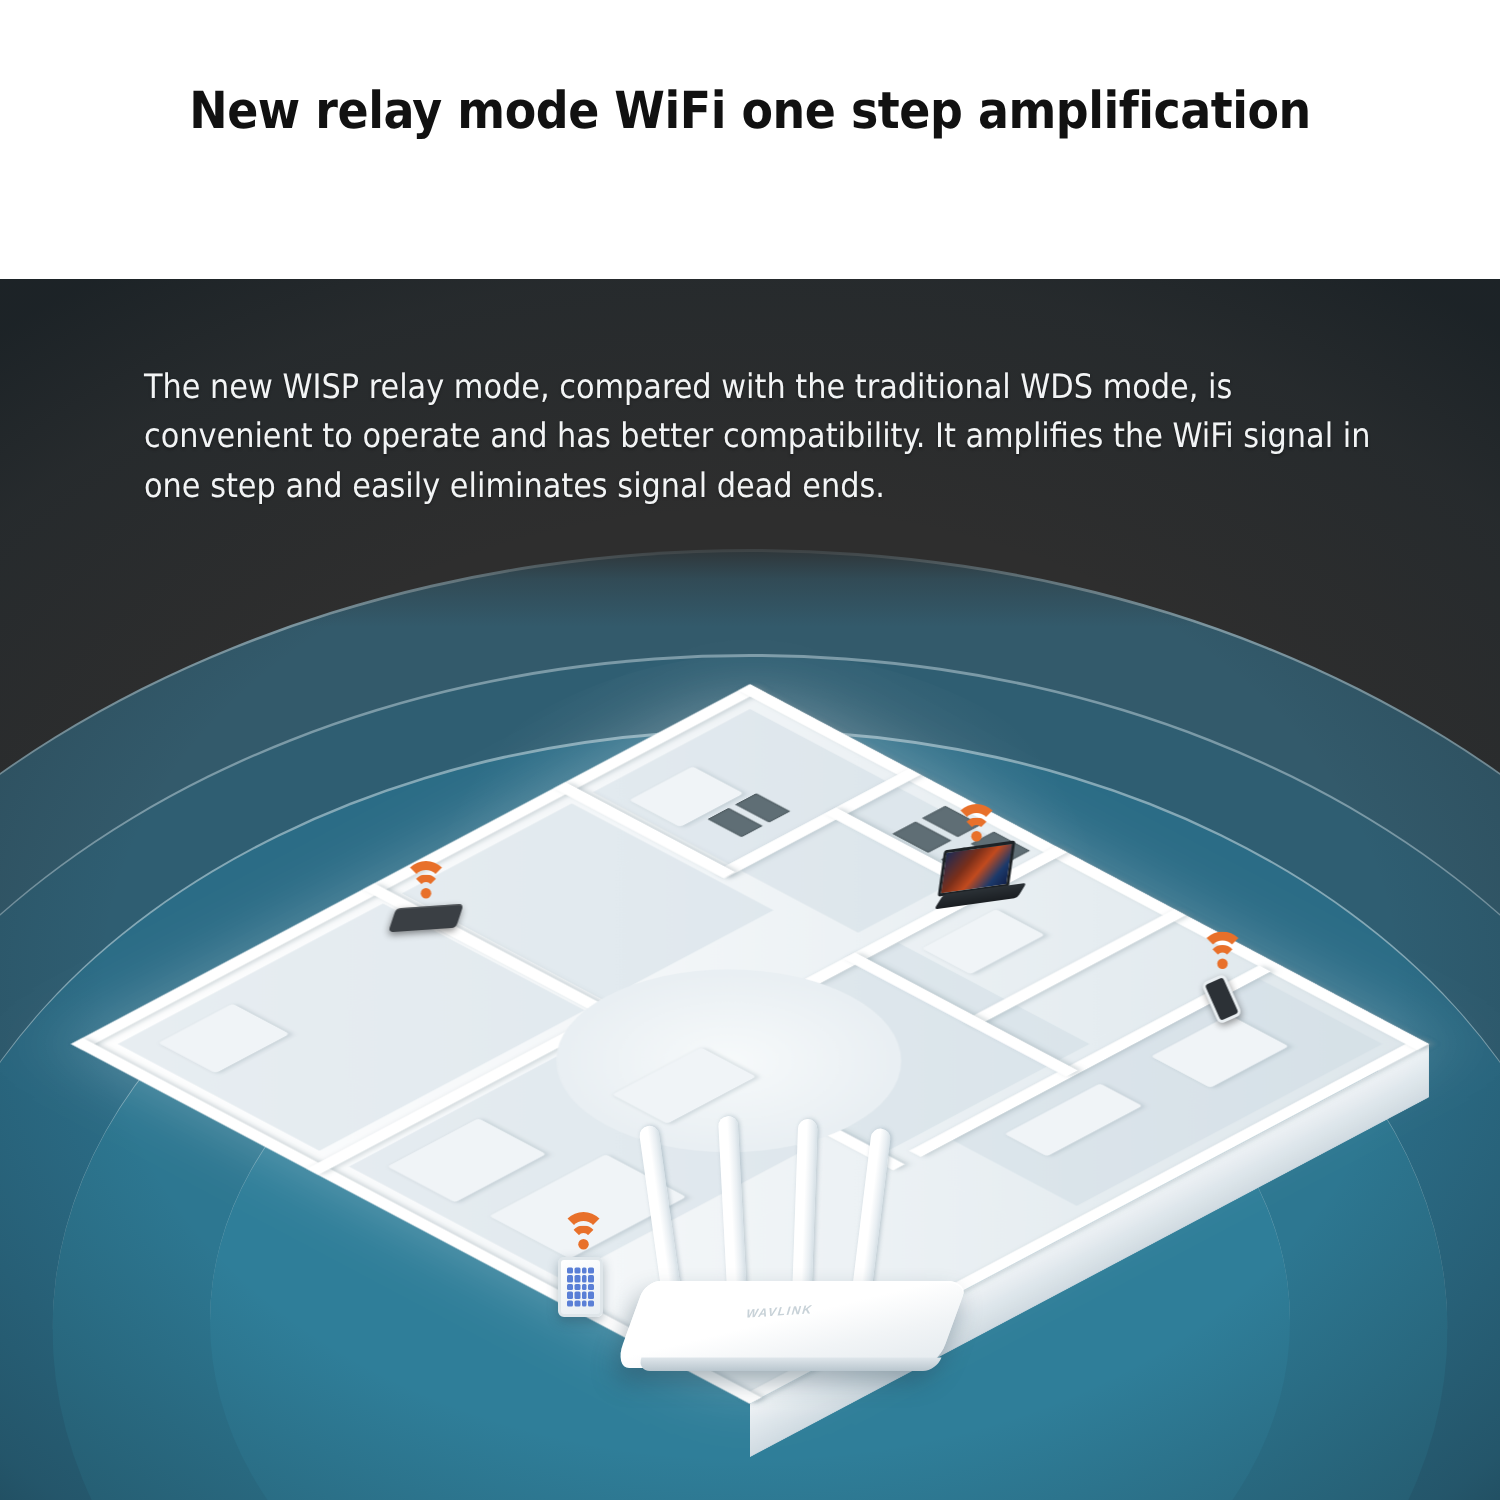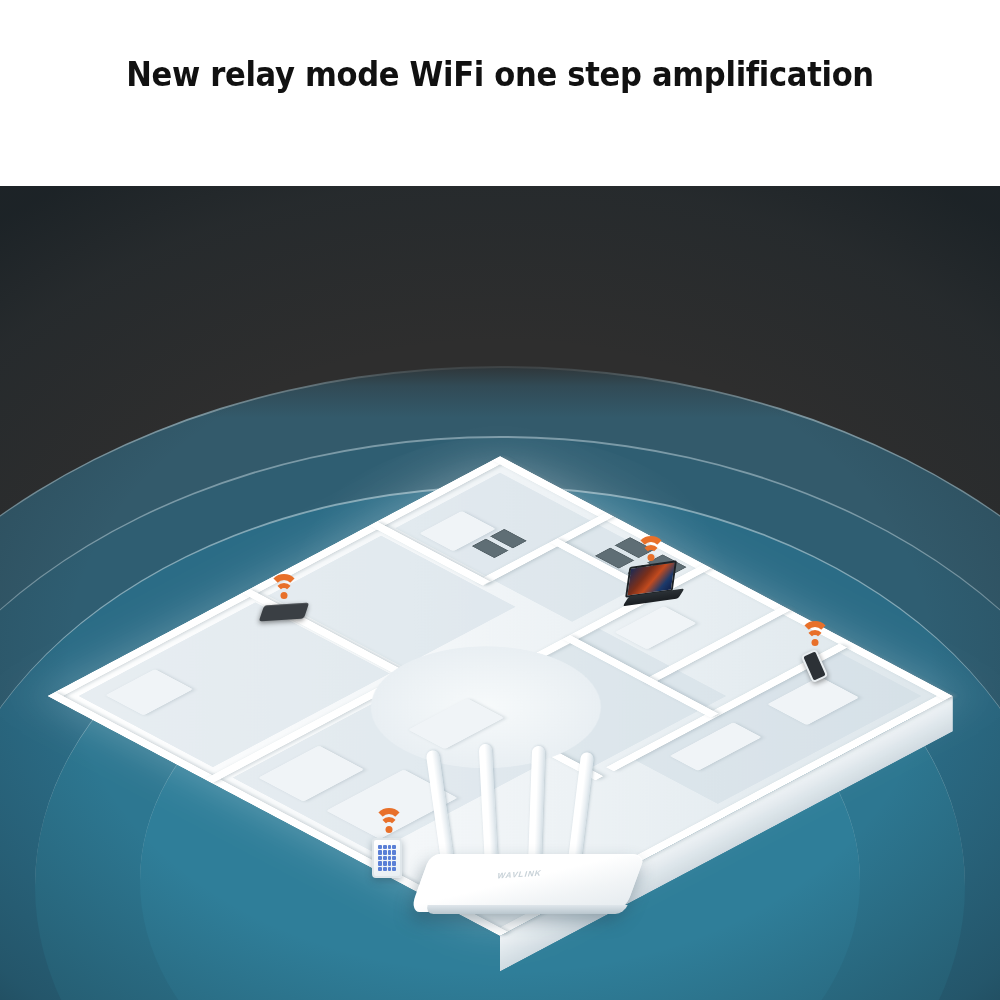--- a/index.html
+++ b/index.html
@@ -373,15 +373,16 @@
               <span></span>
               <span></span>
               <span></span>
           </div>
         </div>
       </div>
     </div>
 
     <div class="vignette"></div>
 
+    <div class="hero-copy">The new WISP relay mode, compared with the traditional WDS mode, is convenient to operate and has better compatibility. It amplifies the WiFi signal in one step and easily eliminates signal dead ends.</div>
   </div>
 
 </div>
 
 </body></html>

